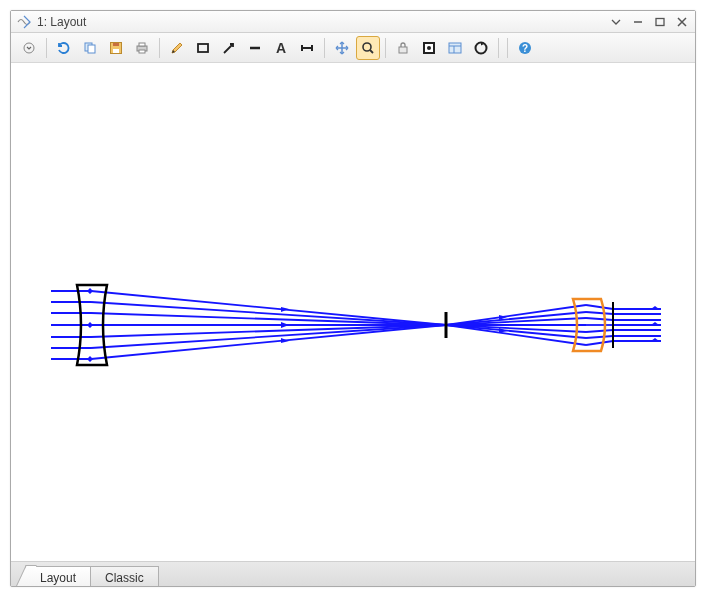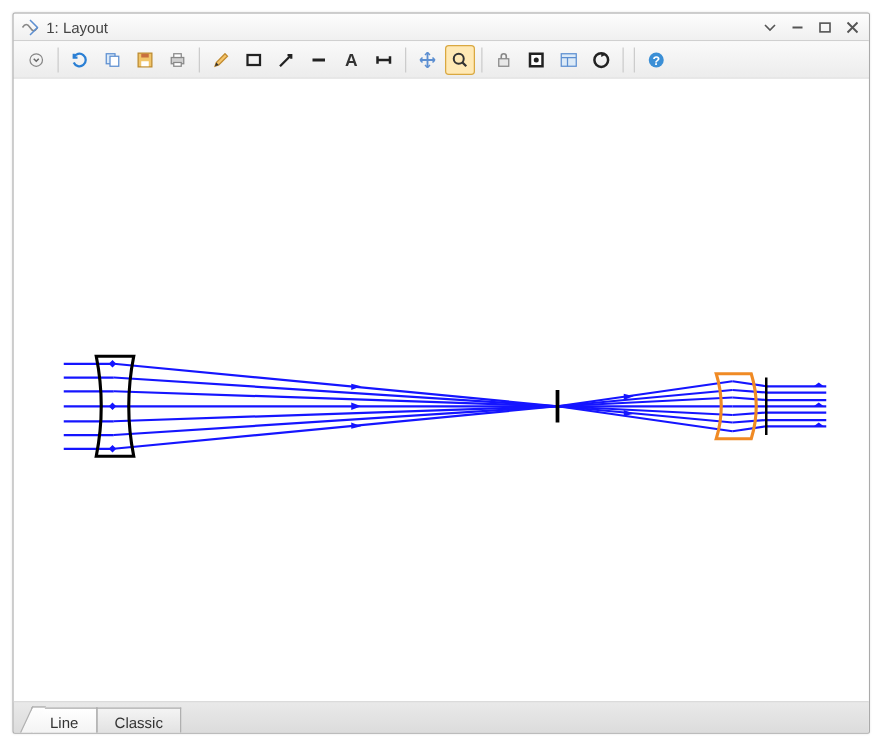--- a/index.html
+++ b/index.html
@@ -341,20 +341,20 @@
       <line x1="435" y1="249" x2="435" y2="275" stroke="#000" stroke-width="3"></line>
 
       <path d="M562 236 Q570 262 562 288 L590 288 Q598 262 590 236 Z" fill="none" stroke="#f08a24" stroke-width="2.5"></path>
 
       <line x1="602" y1="239" x2="602" y2="285" stroke="#000" stroke-width="2"></line>
     </svg>
   </div>
 
   <div class="tabstrip">
     <div class="tab active">
-      <span>Line</span>
+      <span>Layout</span>
     </div>
     <div class="tab">
       <span>Classic</span>
     </div>
   </div>
 
 </div>
 
 </body></html>

